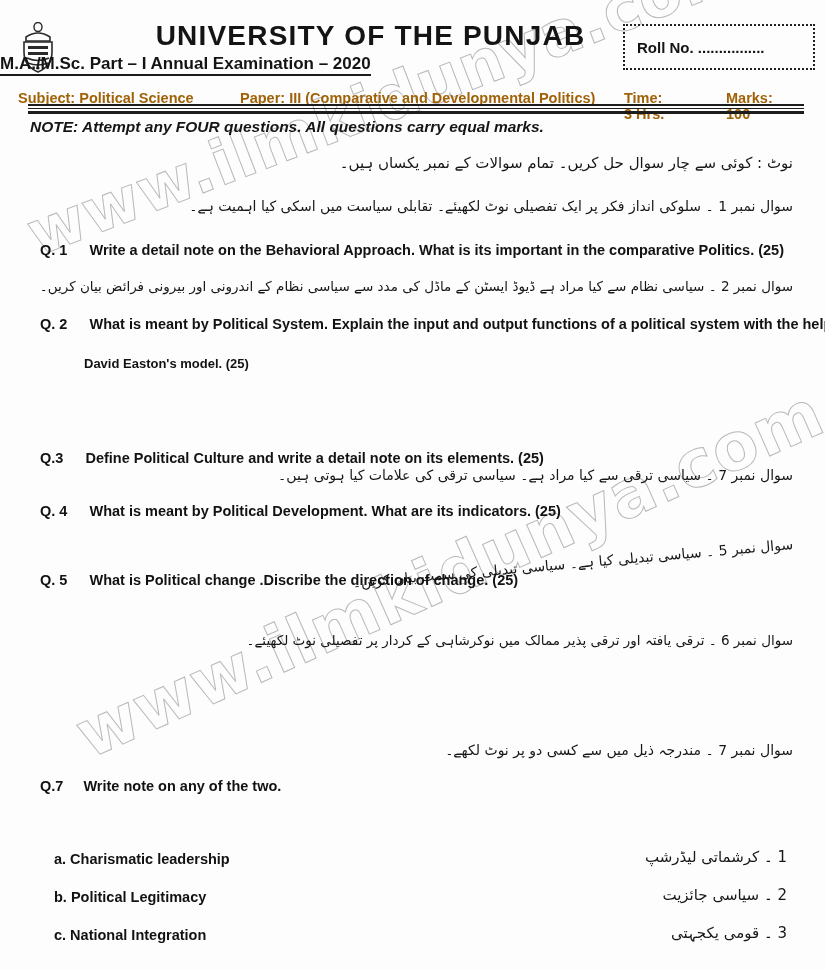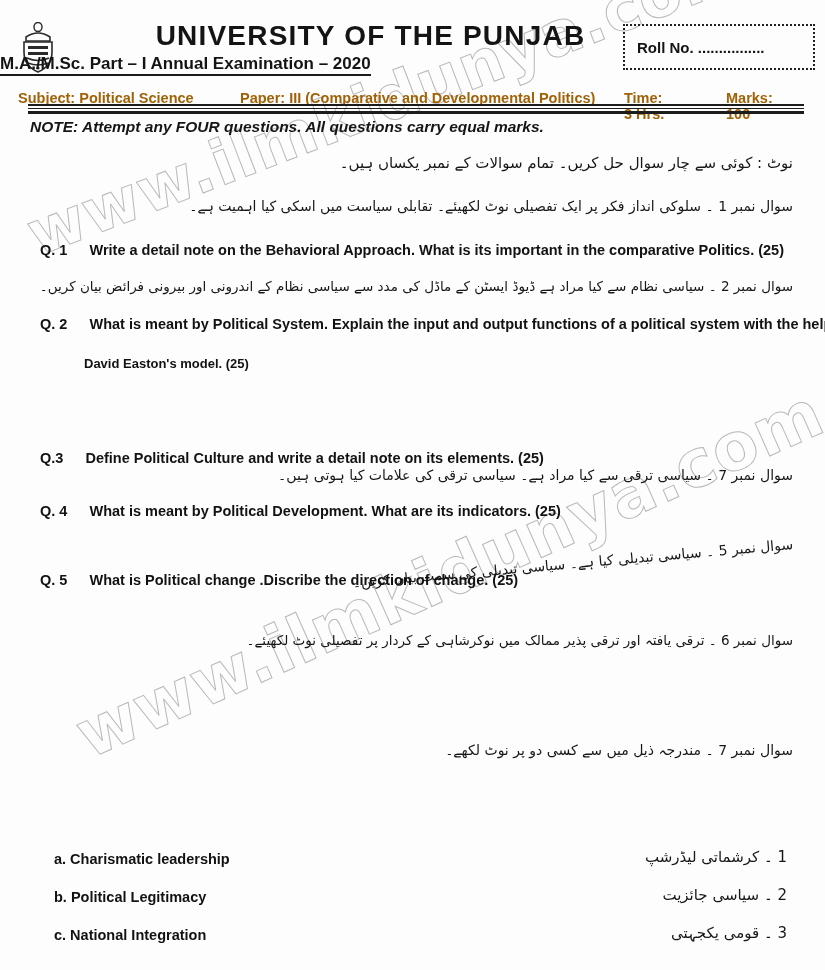--- a/index.html
+++ b/index.html
@@ -272,20 +272,25 @@
     <div class="abs urdu" style="right:32px; top:534px; font-size:14px; transform:rotate(-5deg); transform-origin:right center;">سوال نمبر 5 ۔ سیاسی تبدیلی کیا ہے۔ سیاسی تبدیلی کی سمت بیان کریں۔</div>
     <div class="abs qline" style="left:40px; top:572px;">
       <span class="qlabel">Q. 5</span>
       <span style="display:inline-block;width:14px;"></span>
       <span>What is Political change .Discribe the direction of change.  (25)</span>
     </div>
 
     <div class="abs urdu" style="right:32px; top:630px; font-size:13.5px;">سوال نمبر 6 ۔ ترقی یافتہ اور ترقی پذیر ممالک میں نوکرشاہی کے کردار پر تفصیلی نوٹ لکھیئے۔</div>
 
     <div class="abs urdu" style="right:32px; top:740px; font-size:14px;">سوال نمبر 7 ۔ مندرجہ ذیل میں سے کسی دو پر نوٹ لکھے۔</div>
+    <div class="abs qline" style="left:40px; top:778px;">
+      <span class="qlabel">Q.7</span>
+      <span style="display:inline-block;width:12px;"></span>
+      <span>Write note on any of the two.</span>
+    </div>
 
     <div class="abs opt" style="left:54px; top:851px;">a. Charismatic leadership</div>
     <div class="abs urdu-opt" style="right:38px; top:848px;">1 ۔ کرشماتی لیڈرشپ</div>
 
     <div class="abs opt" style="left:54px; top:889px;">b. Political Legitimacy</div>
     <div class="abs urdu-opt" style="right:38px; top:886px;">2 ۔ سیاسی جائزیت</div>
 
     <div class="abs opt" style="left:54px; top:927px;">c. National Integration</div>
     <div class="abs urdu-opt" style="right:38px; top:924px;">3 ۔ قومی یکجہتی</div>
 

